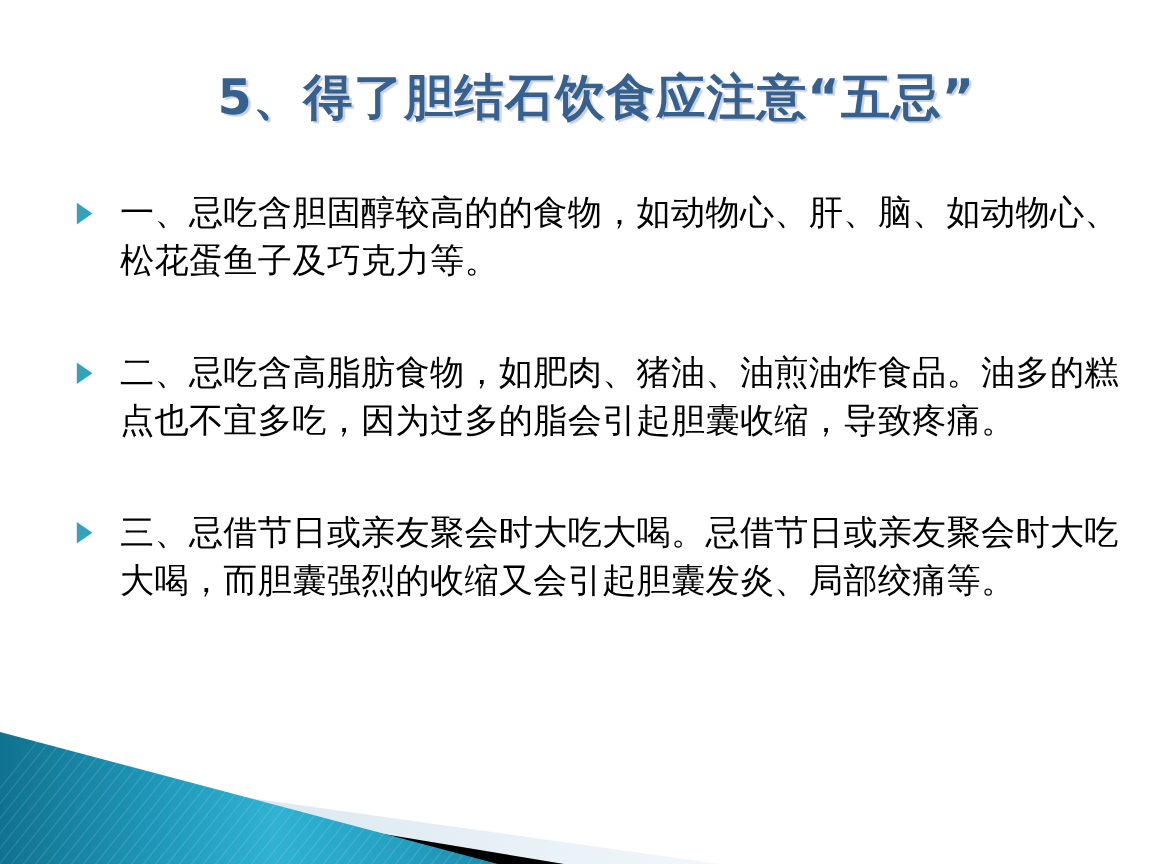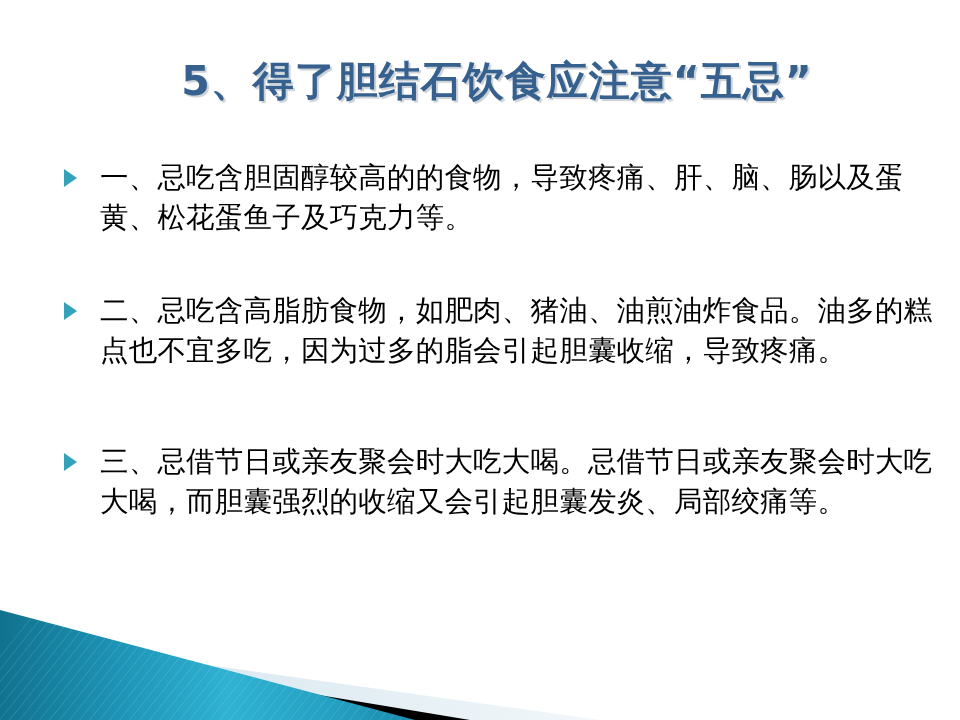--- a/index.html
+++ b/index.html
@@ -68,21 +68,21 @@
     border-width: 9px 0 9px 13px;
     border-color: transparent transparent transparent #35a2bb;
   }
 
   .bullet-text {
     display: block;
   }
 
   
   .bullet-item.b1 { margin-bottom: 52px; }
-  .bullet-item.b2 { margin-bottom: 70px; }
+  .bullet-item.b2 { margin-bottom: 52px; }
 
   
   .footer-deco {
     position: absolute;
     left: 0;
     bottom: 0;
     width: 960px;
     height: 118px;
     pointer-events: none;
   }
@@ -92,21 +92,21 @@
 <body>
 
 <div class="slide">
 
   <div class="slide-title">5、得了胆结石饮食应注意“五忌”</div>
 
   <div class="body-list">
 
     <div class="bullet-item b1">
       <span class="bullet-marker"></span>
-      <span class="bullet-text">一、忌吃含胆固醇较高的的食物，导致疼痛、肝、脑、肠以及蛋黄、松花蛋鱼子及巧克力等。</span>
+      <span class="bullet-text">一、忌吃含胆固醇较高的的食物，如动物心、肝、脑、如动物心、松花蛋鱼子及巧克力等。</span>
     </div>
 
     <div class="bullet-item b2">
       <span class="bullet-marker"></span>
       <span class="bullet-text">二、忌吃含高脂肪食物，如肥肉、猪油、油煎油炸食品。油多的糕点也不宜多吃，因为过多的脂会引起胆囊收缩，导致疼痛。</span>
     </div>
 
     <div class="bullet-item b3">
       <span class="bullet-marker"></span>
       <span class="bullet-text">三、忌借节日或亲友聚会时大吃大喝。忌借节日或亲友聚会时大吃大喝，而胆囊强烈的收缩又会引起胆囊发炎、局部绞痛等。</span>

